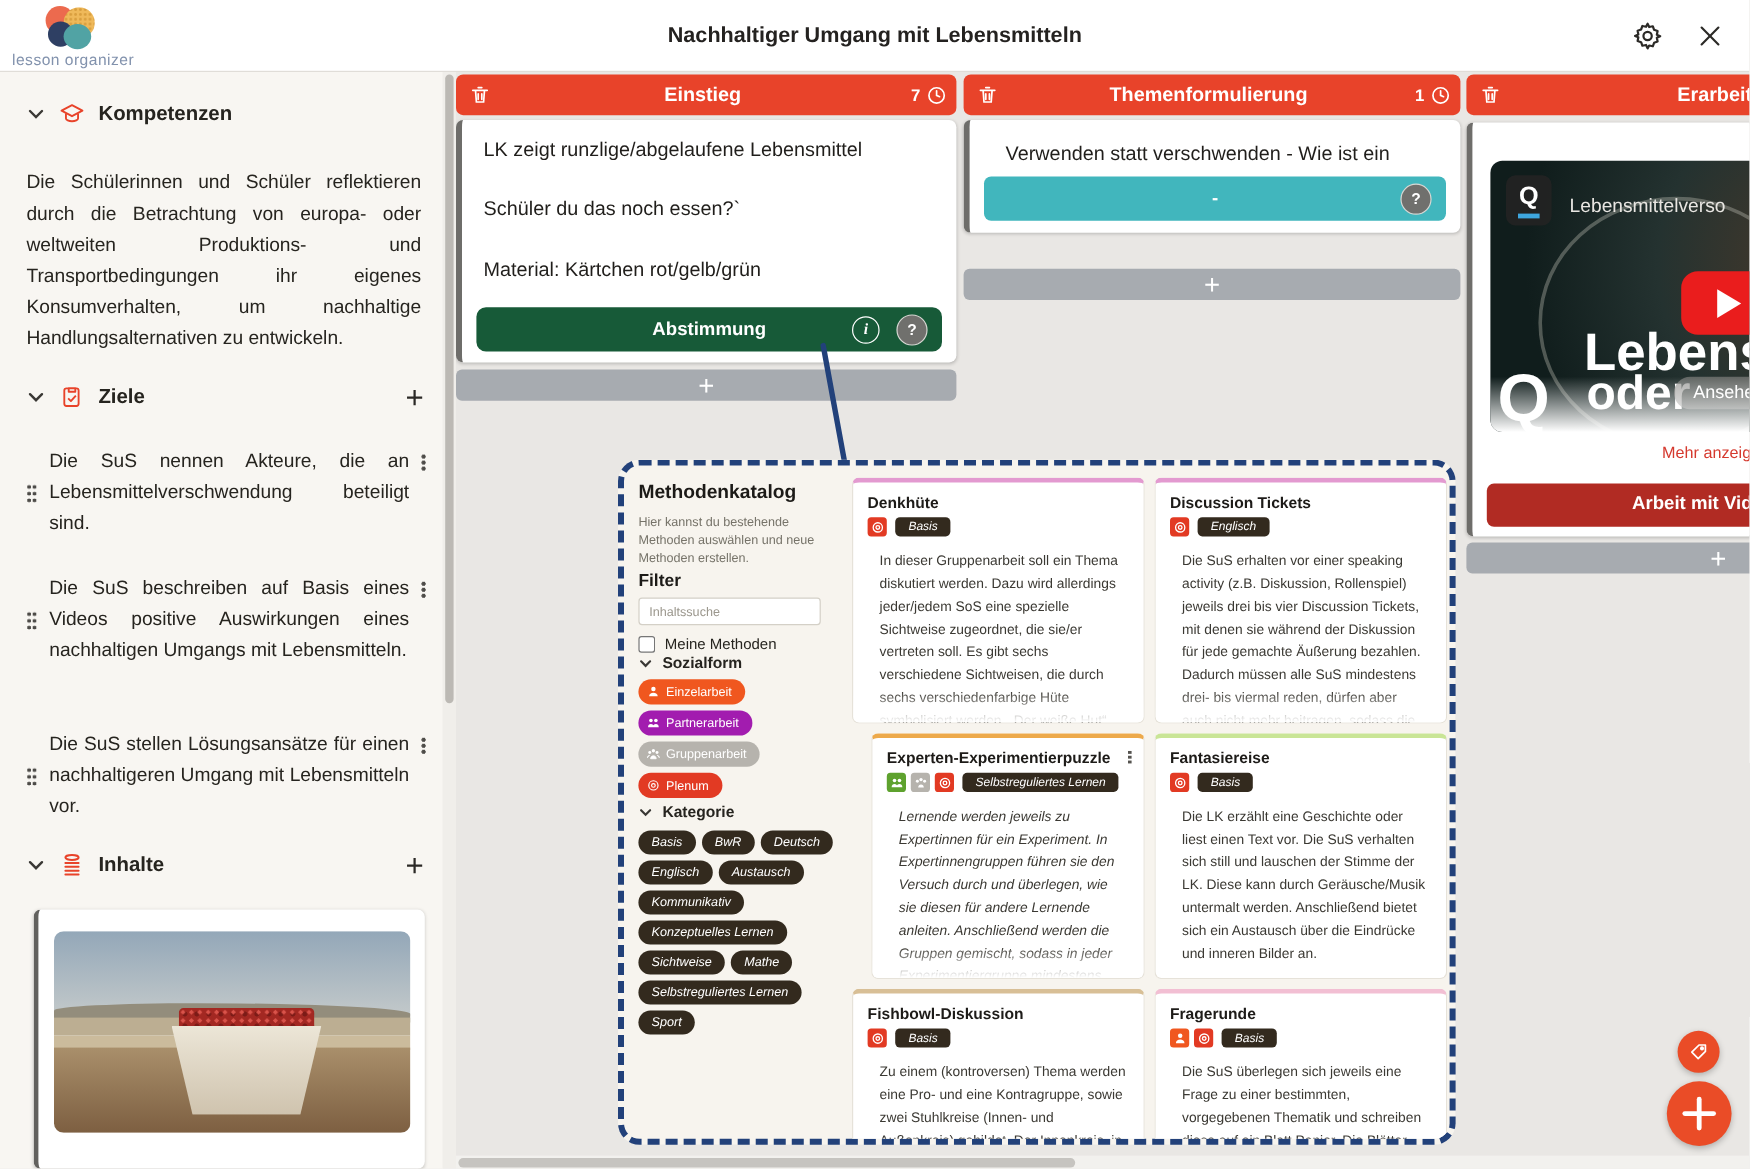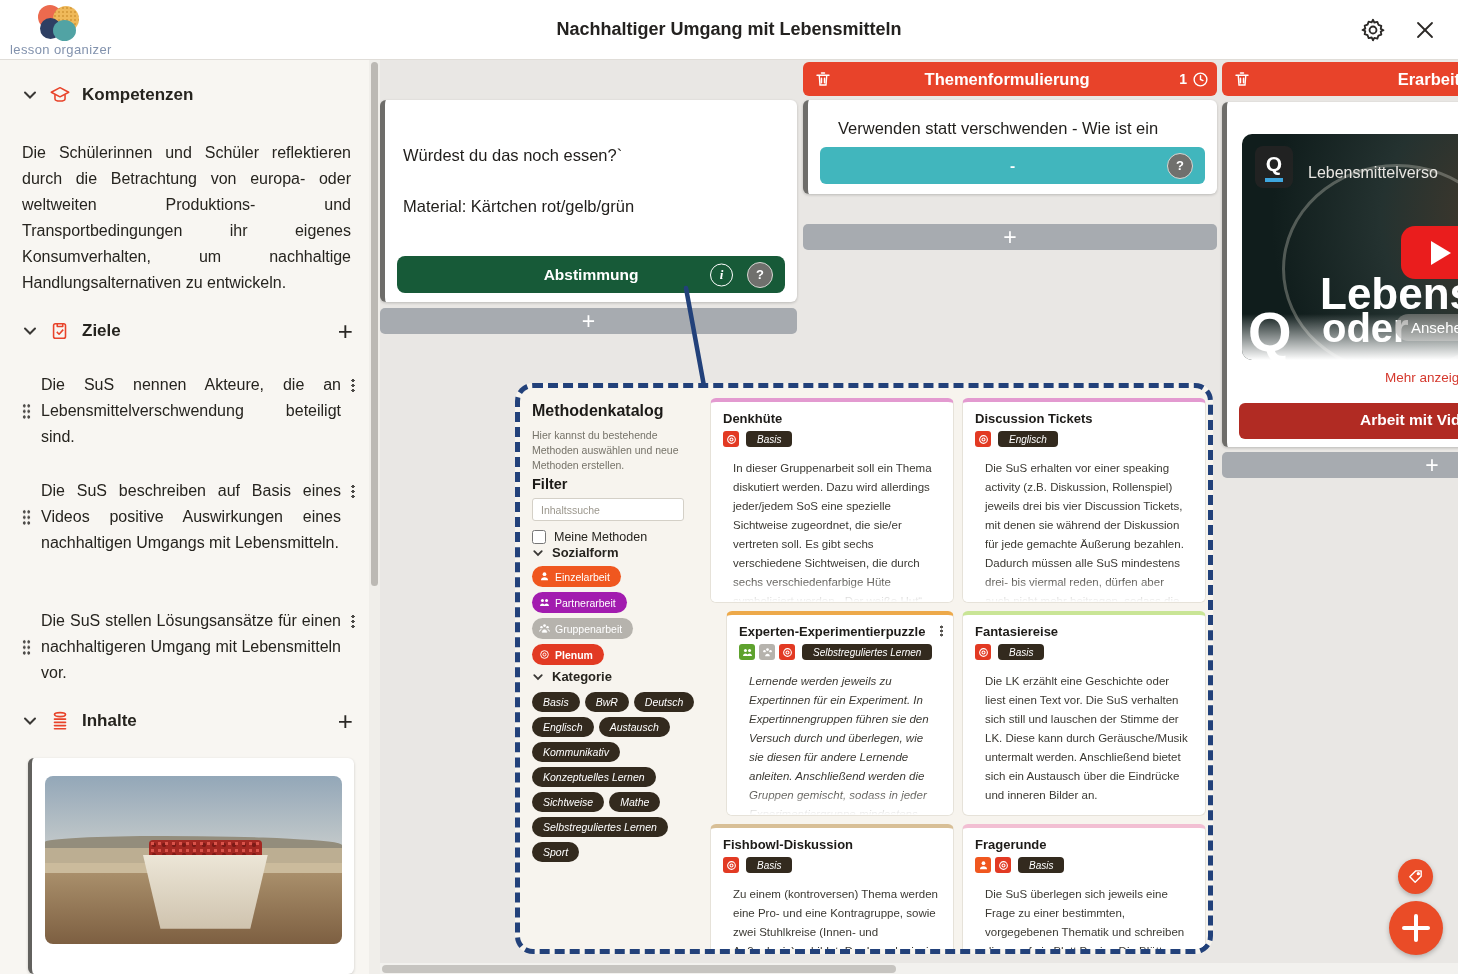--- a/index.html
+++ b/index.html
@@ -236,23 +236,39 @@
           <div class="ph-tomatoes"></div>
           <div class="ph-bin-body"></div>
       </div>
     </div>
   </aside>
 
   <div class="v-scroll-track">
     <div class="v-scroll-thumb"></div>
   </div>
 
+  <div class="col-header" style="left:380px; width:417px;">
+    <span class="trash-btn">
+      <svg width="18" height="18" viewBox="0 0 24 24" fill="none" stroke="currentColor" stroke-width="1.9" stroke-linecap="round">
+        <path d="M4 7h16M10 4h4M7 7l1 13h8l1-13M10 11v6M14 11v6"></path>
+      </svg>
+    </span>
+    <span class="col-title">Einstieg</span>
+    <span class="col-meta">
+      <span>7</span>
+      <svg class="clock-ic" viewBox="0 0 24 24" fill="none" stroke="currentColor" stroke-width="2" stroke-linecap="round">
+          <circle cx="12" cy="12" r="9"></circle>
+          <polyline points="12,6.5 12,12 15.5,13.5"></polyline>
+        </svg>
+    </span>
+  </div>
 
   <div class="bcard" style="left:380px; top:100px; width:417px; height:202px; padding:16px 16px 12px 18px;">
-    <p style="margin-top:30px;">Würdest du das noch essen?`</p>
+    <p>LK zeigt runzlige/abgelaufene Lebensmittel</p>
+    <p style="margin-top:30px;">Schüler du das noch essen?`</p>
     <p style="margin-top:32px;">Material: Kärtchen rot/gelb/grün</p>
     <div class="method-btn btn-green">
       <span>Abstimmung</span>
       <span class="mini-circle i-circle">i</span>
       <span class="mini-circle q-circle">?</span>
     </div>
   </div>
 
   <div class="plus-bar" style="left:380px; top:308px; width:417px;">
     <span>+</span>
@@ -363,21 +379,21 @@
       </span>
       <span class="chip" style="background:#b6b3ad;">
         <svg viewBox="0 0 16 16">
             <circle cx="8" cy="3.8" r="2" fill="#fff"></circle>
             <circle cx="3.6" cy="6" r="1.8" fill="#fff"></circle>
             <circle cx="12.4" cy="6" r="1.8" fill="#fff"></circle>
             <path d="M4.6 13.5c0-2.3 1.5-3.6 3.4-3.6s3.4 1.3 3.4 3.6z M.8 12.5c0-2 1.2-3.1 2.8-3.1 M15.2 12.5c0-2-1.2-3.1-2.8-3.1" stroke="#fff" fill="#fff"></path>
           </svg>
         <span>Gruppenarbeit</span>
       </span>
-      <span class="chip" style="background:#e23a23;font-weight:bold;">
+      <span class="chip" style="background:#e23a23;">
         <svg viewBox="0 0 16 16" fill="none" stroke="#fff" stroke-width="1.4">
             <circle cx="8" cy="8" r="5.6"></circle>
             <circle cx="8" cy="8" r="2.2"></circle>
           </svg>
         <span>Plenum</span>
       </span>
     </div>
 
     <div class="sub-head" style="top:281px;">
       <svg class="chev" viewBox="0 0 16 16" fill="none" stroke="currentColor" stroke-width="2.4" stroke-linecap="round">

